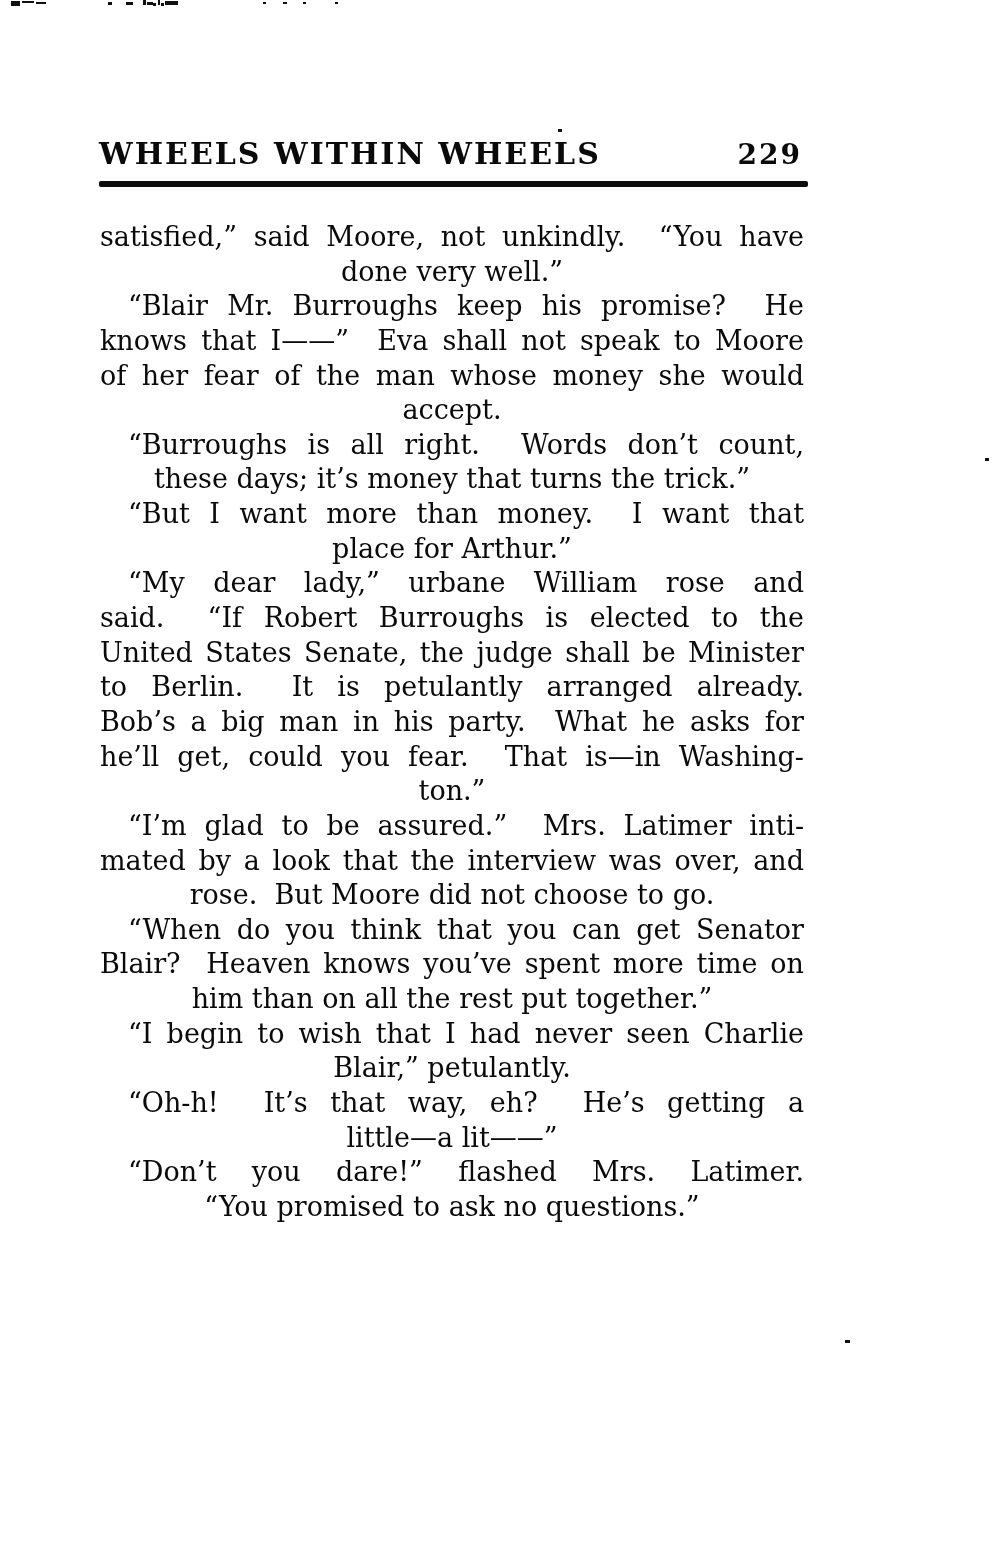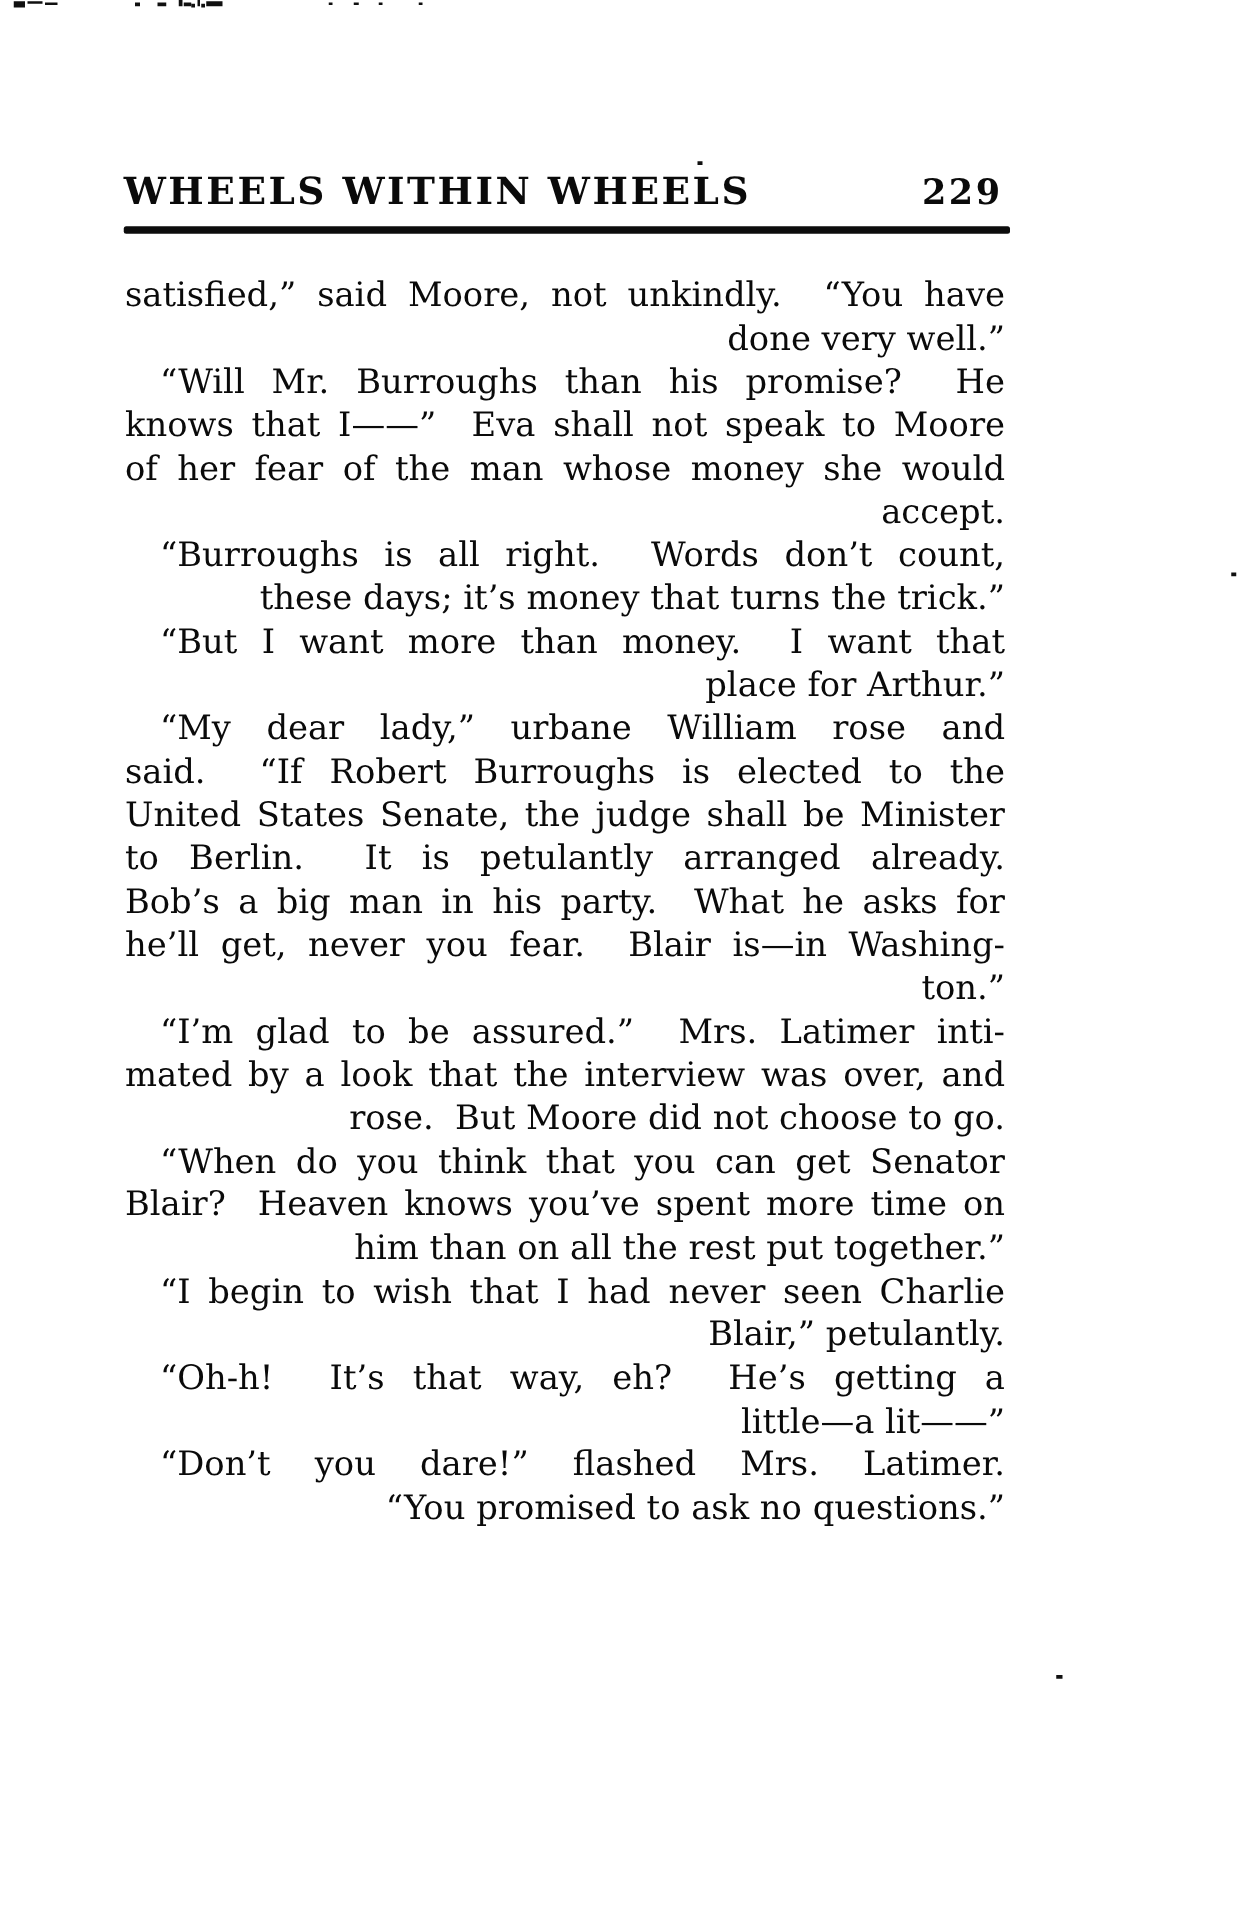--- a/index.html
+++ b/index.html
@@ -54,21 +54,21 @@
     position: absolute;
     left: 100px;
     top: 220px;
     width: 704px;
   }
   .line {
     height: 34.65px;
     line-height: 34.65px;
     font-size: 27px;
     white-space: pre-wrap;
-    text-align: right;
+    text-align: center;
   }
   .line.just {
     text-align: justify;
     text-align-last: justify;
   }
   .line.indent {
     padding-left: 28px;
   }
 </style>
 </head>
@@ -100,34 +100,34 @@
   <div class="header">
     <span class="running-title">WHEELS WITHIN WHEELS</span>
     <span class="page-number">229</span>
   </div>
 
   <div class="header-rule"></div>
 
   <div class="body-text">
       <div class="line just">satisfied,” said Moore, not unkindly.  “You have</div>
       <div class="line">done very well.”</div>
-      <div class="line just indent">“Will Mr. Burroughs than his promise?  He</div>
+      <div class="line just indent">“Blair Mr. Burroughs keep his promise?  He</div>
       <div class="line just">knows that I——”  Eva shall not speak to Moore</div>
       <div class="line just">of her fear of the man whose money she would</div>
       <div class="line">accept.</div>
       <div class="line just indent">“Burroughs is all right.  Words don’t count,</div>
       <div class="line">these days; it’s money that turns the trick.”</div>
       <div class="line just indent">“But I want more than money.  I want that</div>
       <div class="line">place for Arthur.”</div>
       <div class="line just indent">“My dear lady,” urbane William rose and</div>
       <div class="line just">said.  “If Robert Burroughs is elected to the</div>
       <div class="line just">United States Senate, the judge shall be Minister</div>
       <div class="line just">to Berlin.  It is petulantly arranged already.</div>
       <div class="line just">Bob’s a big man in his party.  What he asks for</div>
-      <div class="line just">he’ll get, never you fear.  Blair is—in Washing-</div>
+      <div class="line just">he’ll get, could you fear.  That is—in Washing-</div>
       <div class="line">ton.”</div>
       <div class="line just indent">“I’m glad to be assured.”  Mrs. Latimer inti-</div>
       <div class="line just">mated by a look that the interview was over, and</div>
       <div class="line">rose.  But Moore did not choose to go.</div>
       <div class="line just indent">“When do you think that you can get Senator</div>
       <div class="line just">Blair?  Heaven knows you’ve spent more time on</div>
       <div class="line">him than on all the rest put together.”</div>
       <div class="line just indent">“I begin to wish that I had never seen Charlie</div>
       <div class="line">Blair,” petulantly.</div>
       <div class="line just indent">“Oh-h!  It’s that way, eh?  He’s getting a</div>

